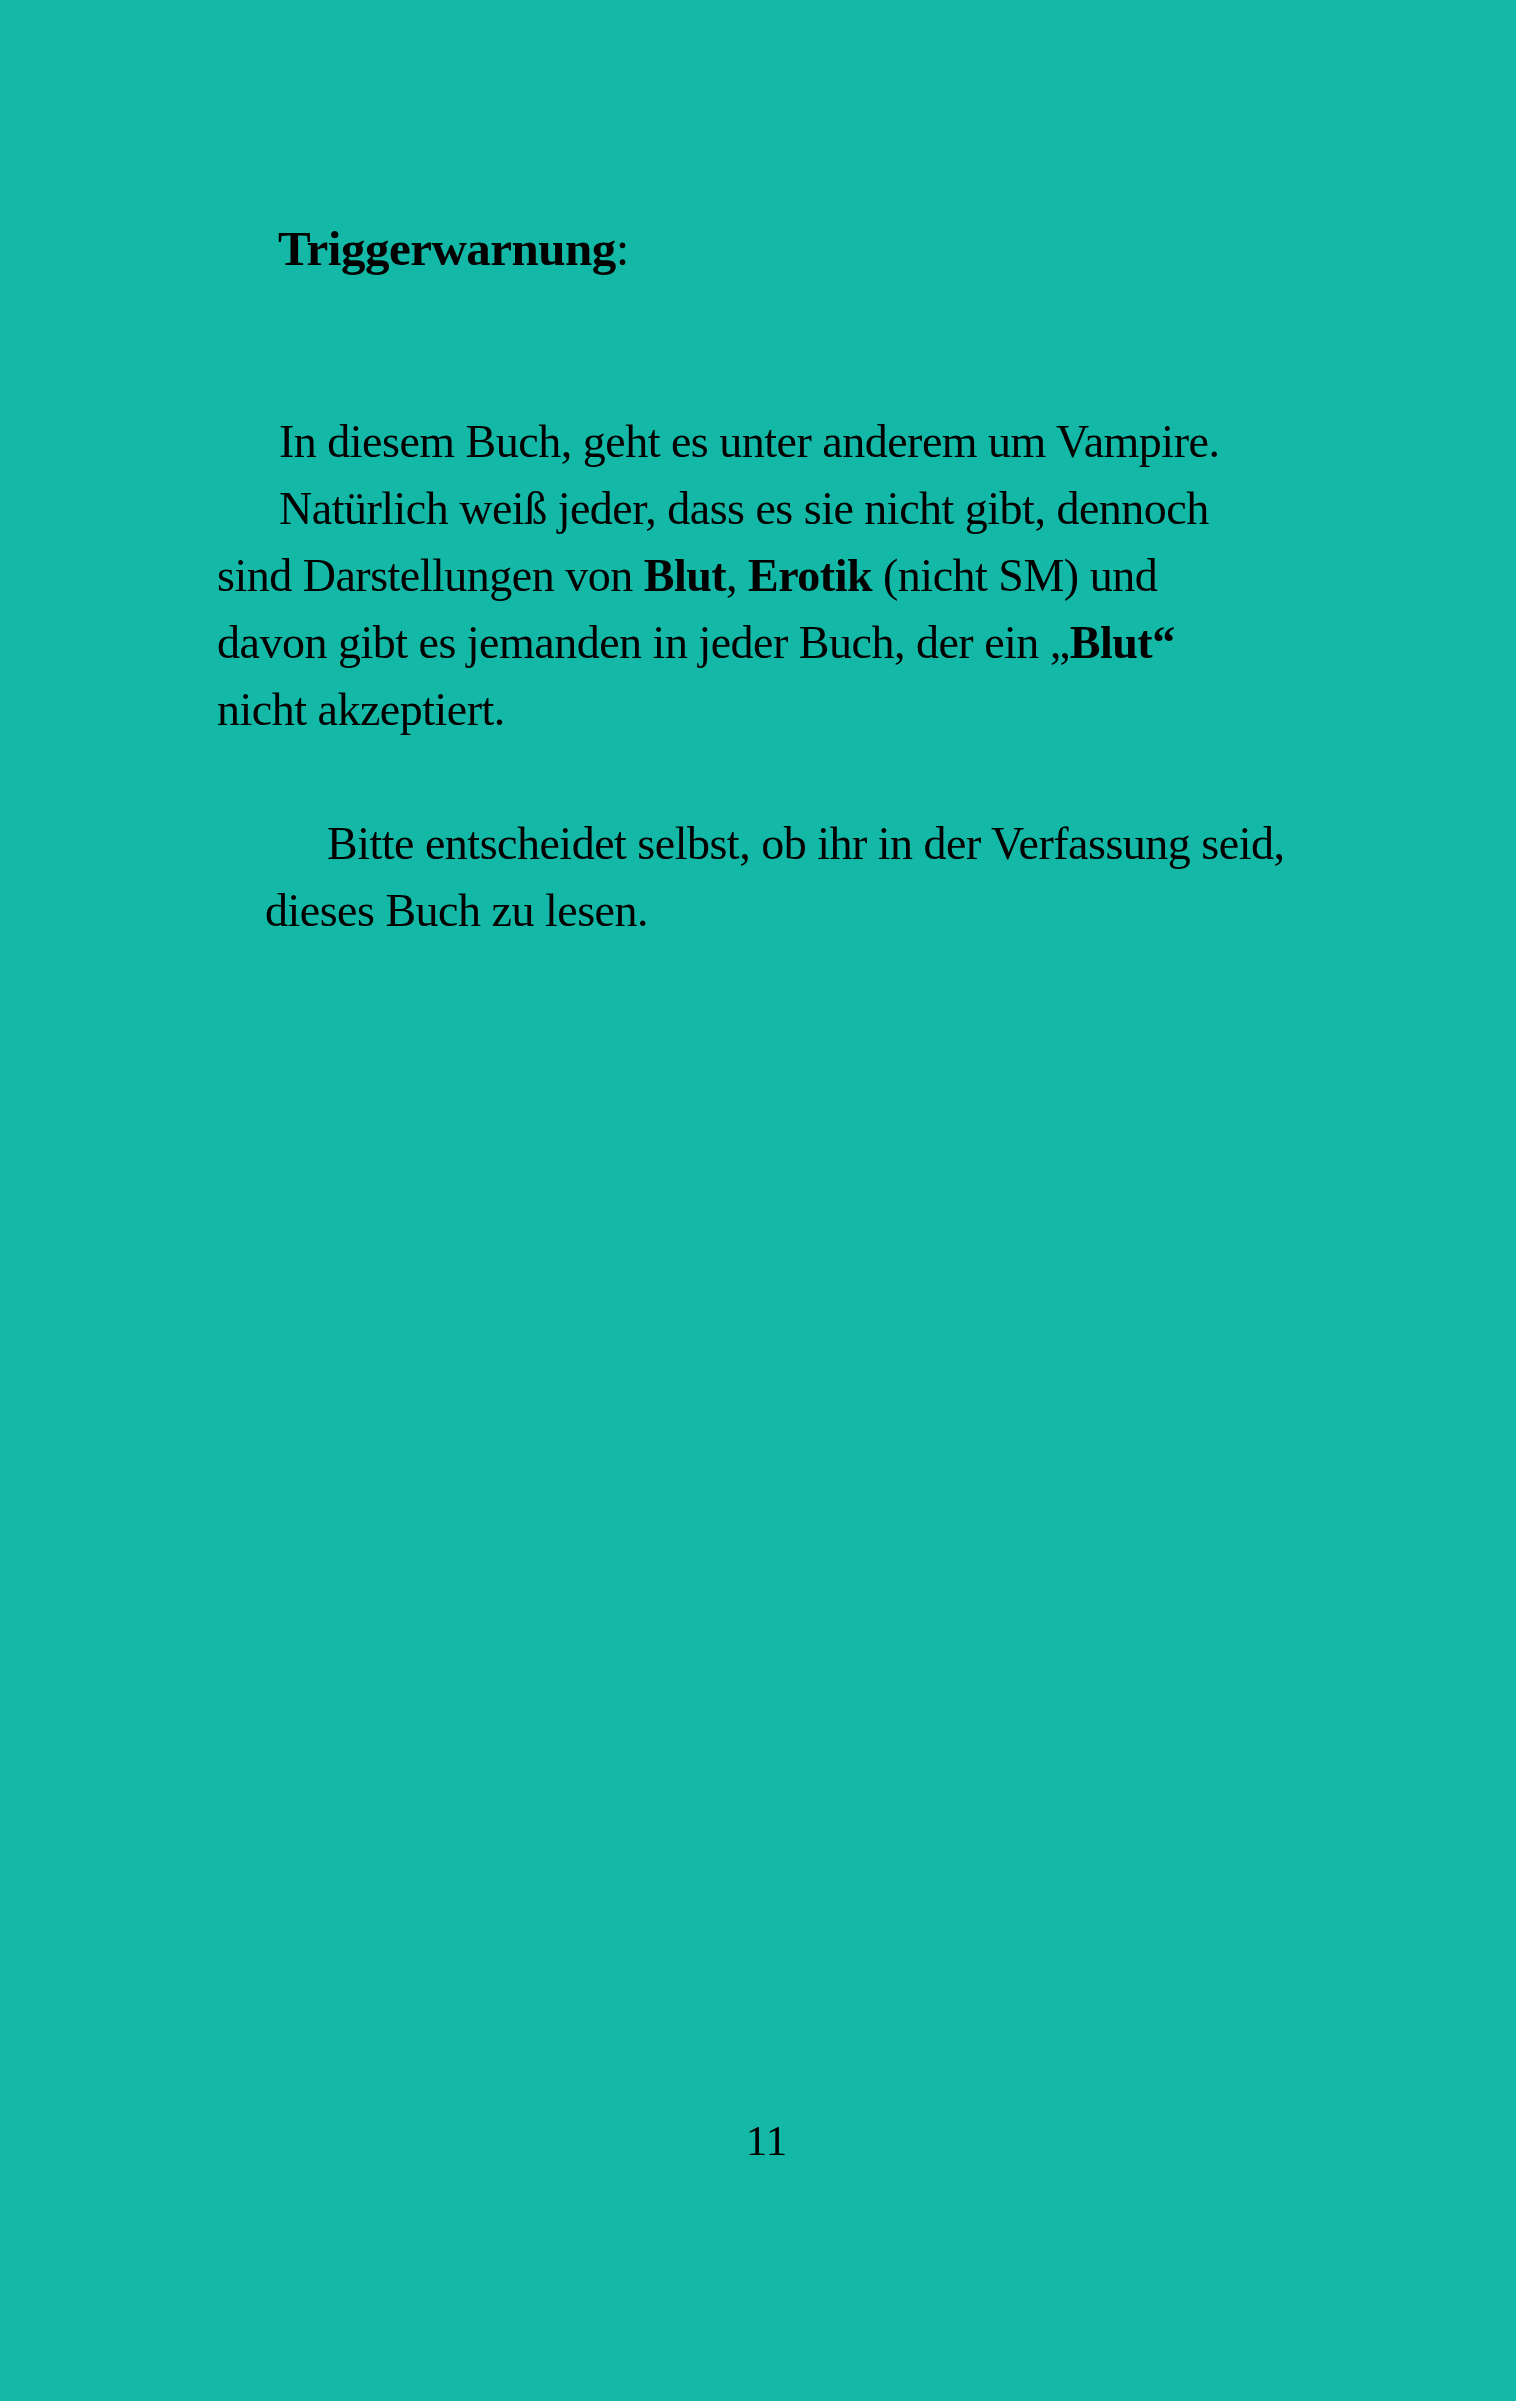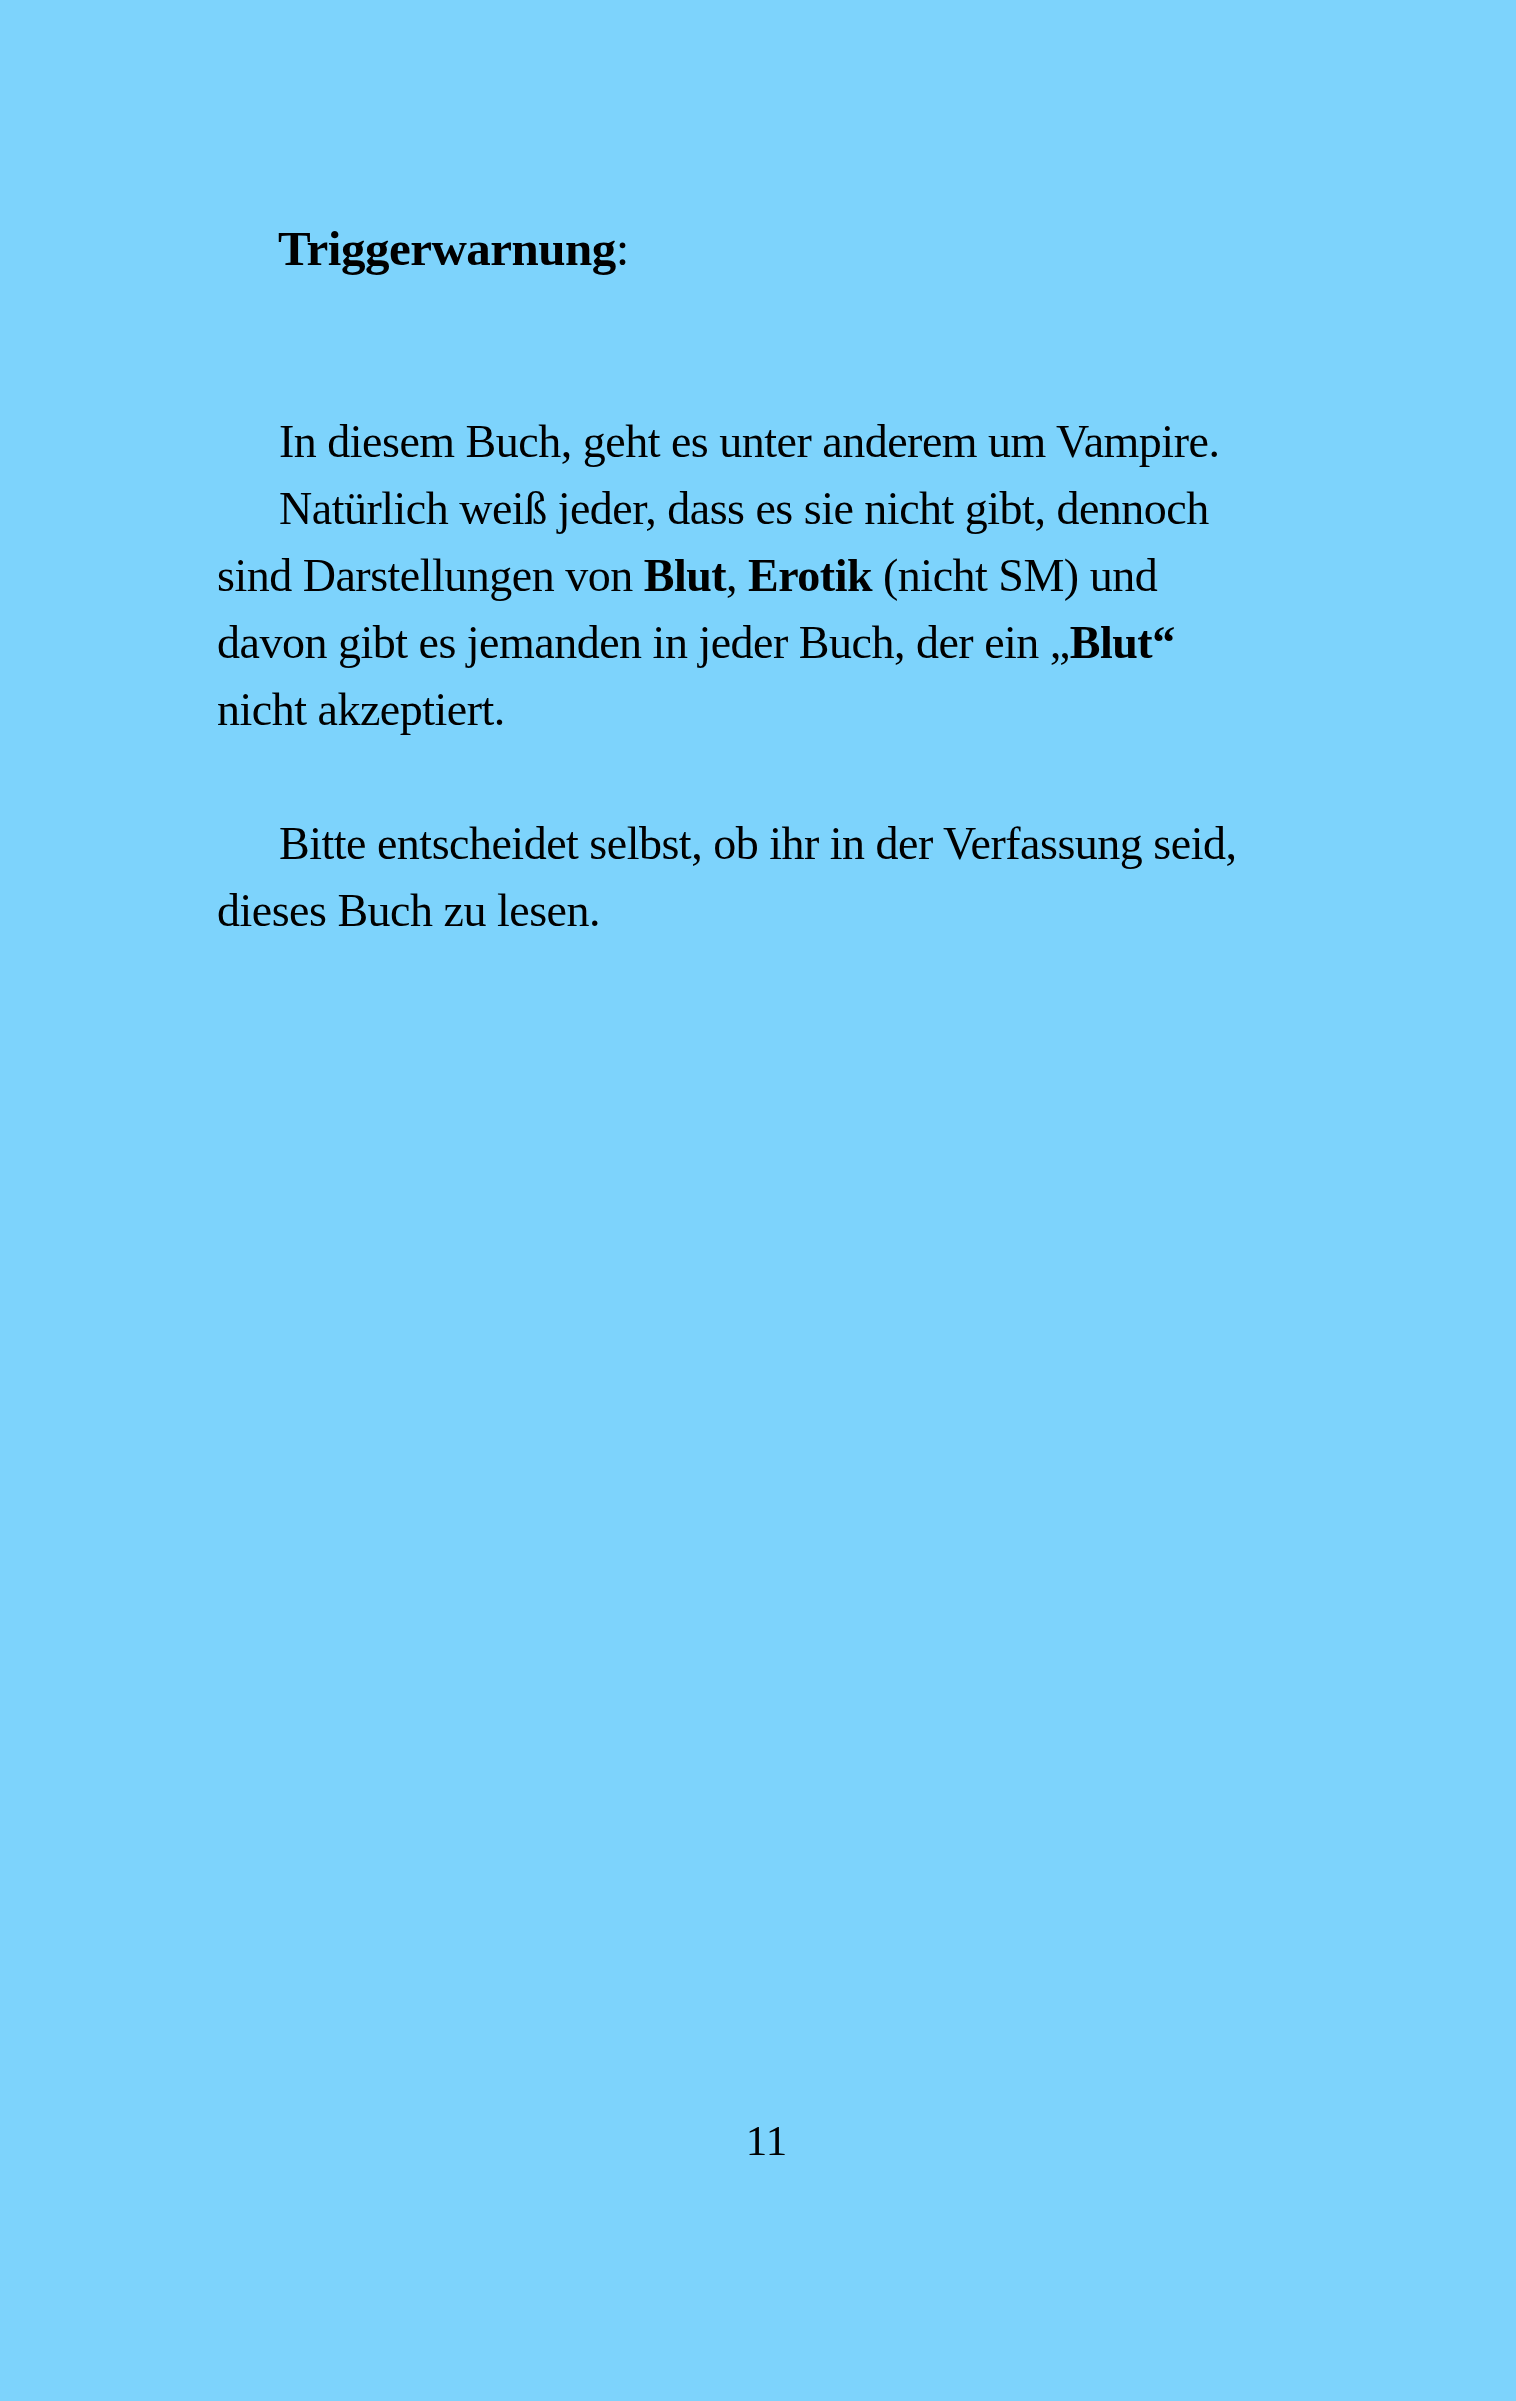--- a/index.html
+++ b/index.html
@@ -8,21 +8,21 @@
     height: 2401px;
     background: #ffffff;
     color: #000000;
     font-family: "Liberation Serif", "DejaVu Serif", serif;
     position: relative;
     overflow: hidden;
   }
   .page {
     position: absolute;
     inset: 0;
-    background: #7dd3fc;
+    background: #14b8a6;
   }
   .doc-title {
     position: absolute;
     left: 278px;
     top: 219px;
     font-size: 49px;
     line-height: 59px;
     letter-spacing: -0.5px;
     white-space: pre;
   }
@@ -30,21 +30,21 @@
   .doc-title .title-colon { font-weight: normal; }
   .body-text {
     position: absolute;
     left: 217px;
     top: 408px;
     width: 1123px;
     font-size: 46px;
     letter-spacing: -0.5px;
   }
   .paragraph { margin: 0; }
-  .paragraph.spaced { margin-top: 67px; }
+  .paragraph.spaced { margin-top: 67px; margin-left: 48px; }
   .line {
     height: 67px;
     line-height: 67px;
     white-space: pre;
   }
   .line.indent { padding-left: 62px; }
   .bold { font-weight: bold; }
   .page-number {
     position: absolute;
     left: 8px;

